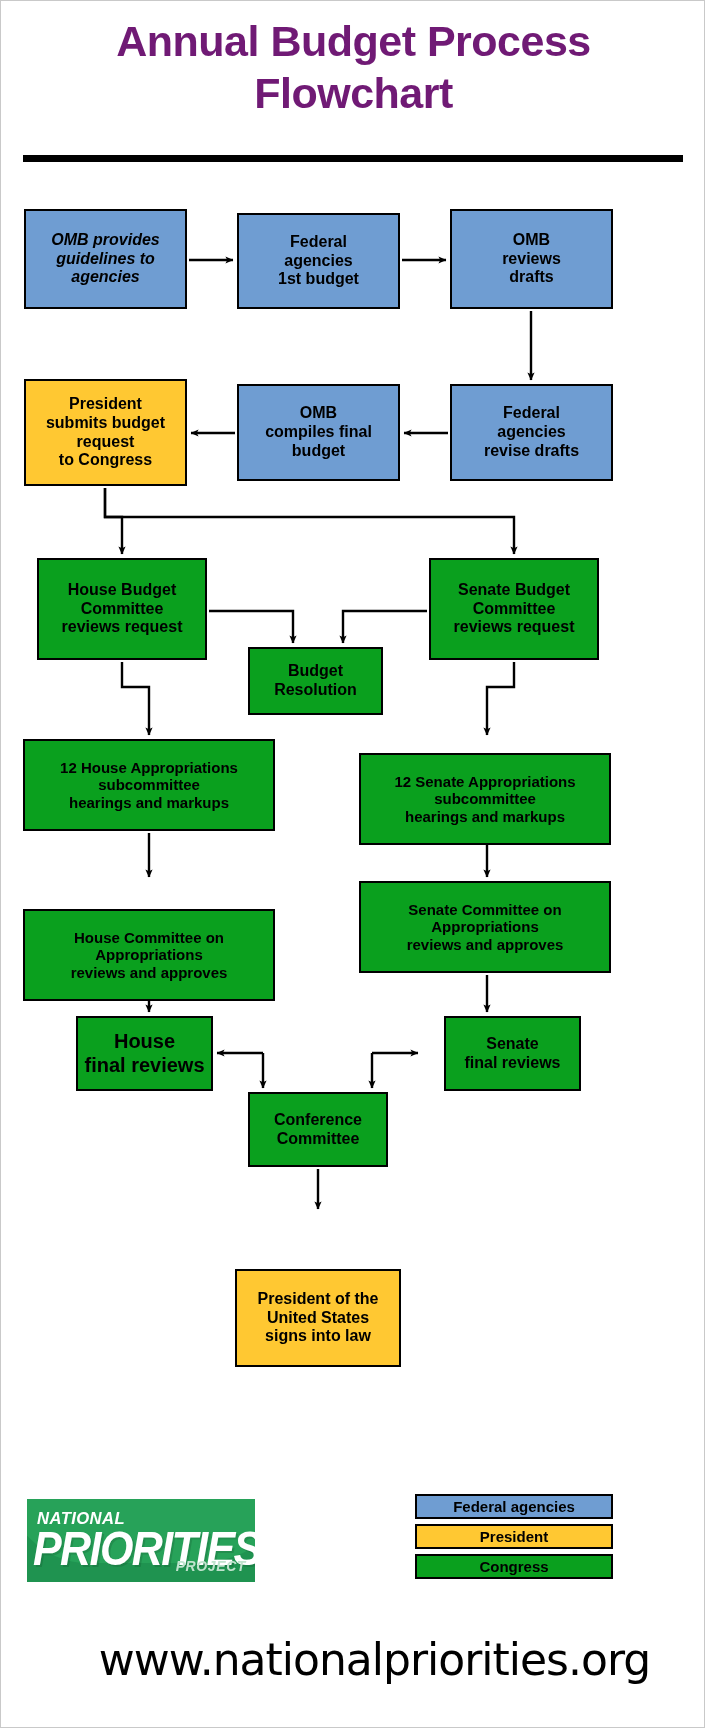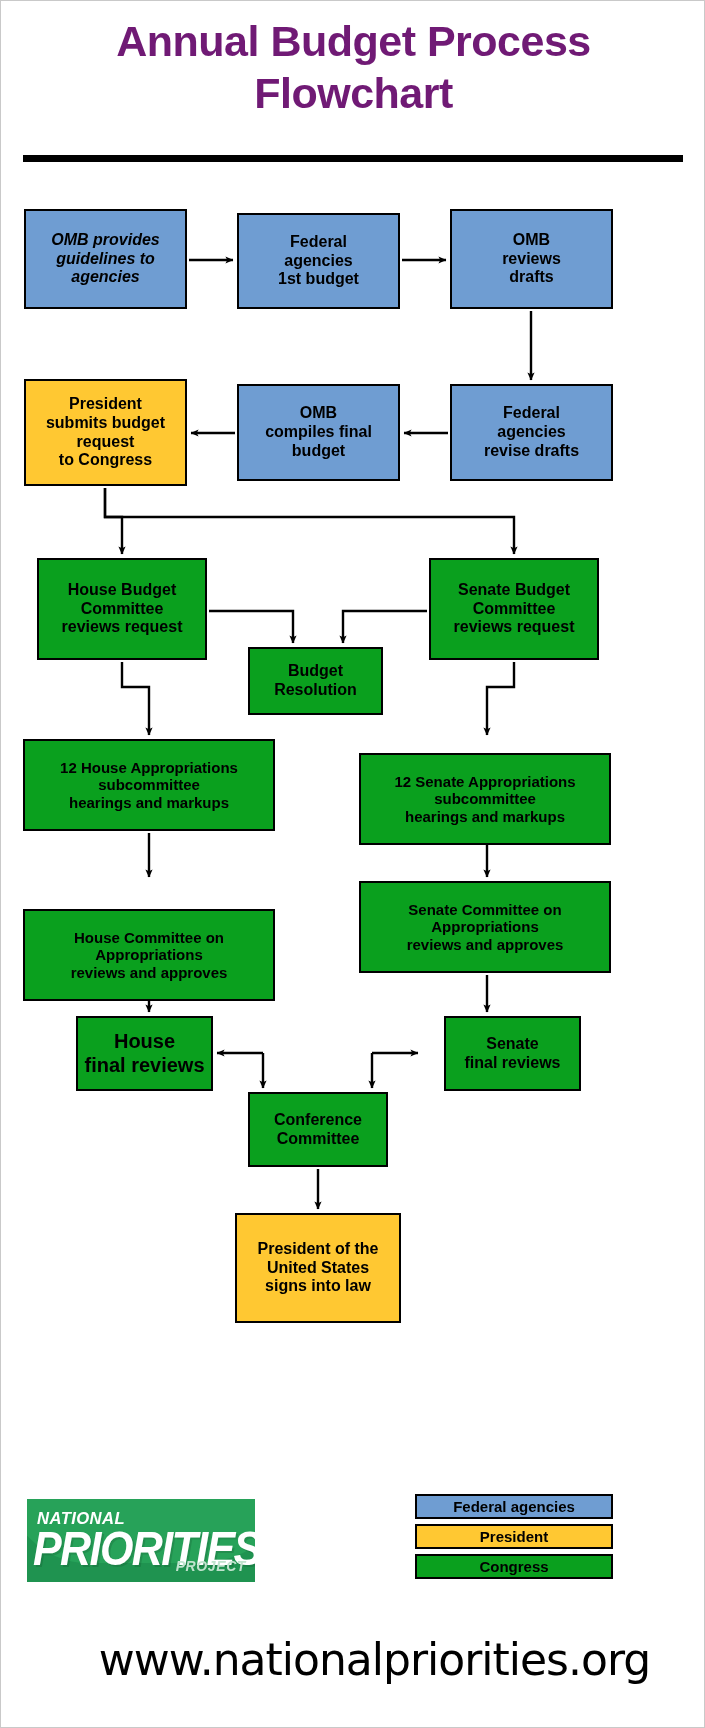--- a/index.html
+++ b/index.html
@@ -270,21 +270,21 @@
 
   <div class="node congress" style="left:75px; top:1015px; width:137px; height:75px; font-size:20px;">House
 final reviews</div>
 
   <div class="node congress" style="left:421px; top:1015px; width:137px; height:75px; font-size:16px;margin-left:22px;">Senate
 final reviews</div>
 
   <div class="node congress" style="left:247px; top:1091px; width:140px; height:75px; font-size:16px;">Conference
 Committee</div>
 
-  <div class="node president" style="left:234px; top:1212px; width:166px; height:110px; font-size:16px;">President of the
+  <div class="node president" style="left:234px; top:1268px; width:166px; height:98px; font-size:16px;">President of the
 United States
 signs into law</div>
 
   <div id="logo">
     <div class="logo-sheen"></div>
     <div class="l1">NATIONAL</div>
     <div class="l2">PRIORITIES</div>
     <div class="l3">PROJECT</div>
   </div>
 

